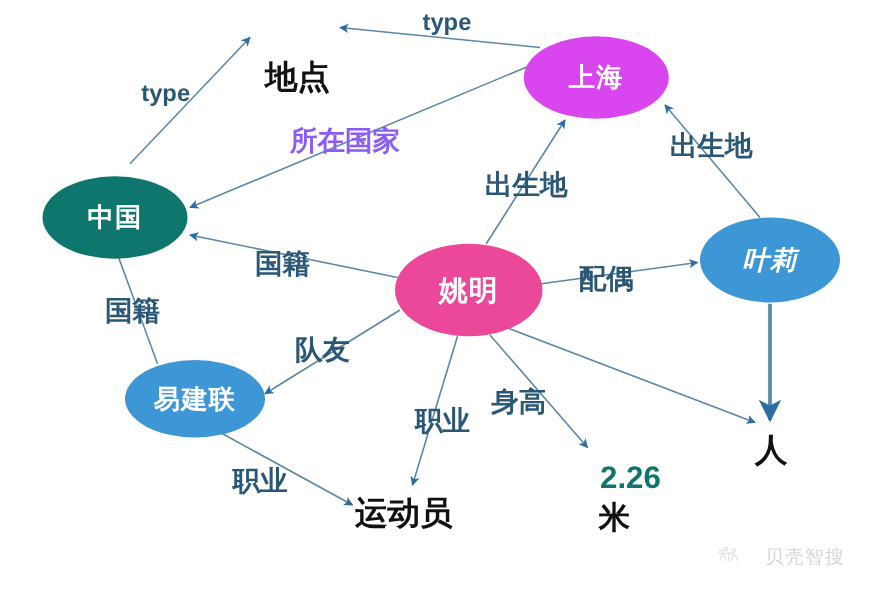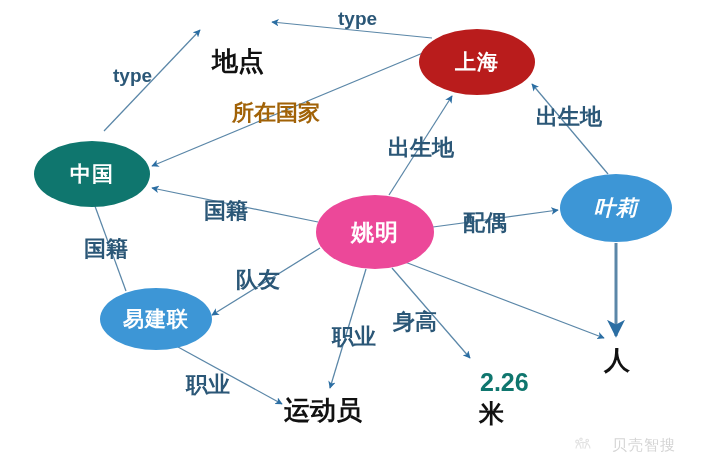--- a/index.html
+++ b/index.html
@@ -77,42 +77,42 @@
         <line x1="392" y1="268" x2="470" y2="358" stroke="#5b87a8" stroke-width="1.25" marker-end="url(#arrow)"></line>
         <line x1="405" y1="262" x2="604" y2="338" stroke="#5b87a8" stroke-width="1.25" marker-end="url(#arrow)"></line>
         <line x1="616" y1="243" x2="616" y2="336" stroke="#5b87a8" stroke-width="3" marker-end="url(#arrow)"></line>
       </g>
   </svg>
 
   <div id="nodes-layer">
       <div class="node" style="left: 34px; top: 141px; width: 116px; height: 66px; background: #0f766e; font-size: 21px;">
         <span class="node-label">中国</span>
       </div>
-      <div class="node" style="left: 419px; top: 29px; width: 116px; height: 66px; background: #b91c1c; font-size: 21px;">
+      <div class="node" style="left: 419px; top: 29px; width: 116px; height: 66px; background: #d946ef; font-size: 21px;">
         <span class="node-label">上海</span>
       </div>
       <div class="node" style="left: 316px; top: 195px; width: 118px; height: 74px; background: #ec4899; font-size: 23px;">
         <span class="node-label">姚明</span>
       </div>
       <div class="node" style="left: 560px; top: 174px; width: 112px; height: 68px; background: rgb(61, 150, 214); font-size: 21px; font-style: italic;">
         <span class="node-label">叶莉</span>
       </div>
       <div class="node" style="left: 100px; top: 288px; width: 112px; height: 62px; background: rgb(61, 150, 214); font-size: 21px;">
         <span class="node-label">易建联</span>
       </div>
       <div class="textnode" style="left: 212px; top: 8px; font-size: 26px; color: rgb(17, 17, 17); margin-top: 36px;">地点</div>
       <div class="textnode" style="left: 604px; top: 343px; font-size: 26px; color: rgb(17, 17, 17);">人</div>
       <div class="textnode" style="left: 284px; top: 393px; font-size: 26px; color: rgb(17, 17, 17);">运动员</div>
       <div class="textnode" style="left: 480px; top: 368px; font-size: 25px; color: #0f766e;">2.26</div>
       <div class="textnode" style="left: 479px; top: 397px; font-size: 25px; color: rgb(17, 17, 17);">米</div>
     </div>
   <div id="labels-layer">
       <div class="edge-label latin" style="left: 113px; top: 65px; color: rgb(43, 87, 119);">type</div>
       <div class="edge-label latin" style="left: 338px; top: 8px; color: rgb(43, 87, 119);">type</div>
-      <div class="edge-label cn" style="left: 232px; top: 98px; font-size: 22px; color: #a16207;">所在国家</div>
+      <div class="edge-label cn" style="left: 232px; top: 98px; font-size: 22px; color: #8b5cf6;">所在国家</div>
       <div class="edge-label cn" style="left: 204px; top: 196px; font-size: 22px; color: rgb(43, 87, 119);">国籍</div>
       <div class="edge-label cn" style="left: 84px; top: 234px; font-size: 22px; color: rgb(43, 87, 119);">国籍</div>
       <div class="edge-label cn" style="left: 388px; top: 133px; font-size: 22px; color: rgb(43, 87, 119);">出生地</div>
       <div class="edge-label cn" style="left: 536px; top: 102px; font-size: 22px; color: rgb(43, 87, 119);">出生地</div>
       <div class="edge-label cn" style="left: 236px; top: 265px; font-size: 22px; color: rgb(43, 87, 119);">队友</div>
       <div class="edge-label cn" style="left: 463px; top: 208px; font-size: 22px; color: rgb(43, 87, 119);">配偶</div>
       <div class="edge-label cn" style="left: 332px; top: 322px; font-size: 22px; color: rgb(43, 87, 119);">职业</div>
       <div class="edge-label cn" style="left: 186px; top: 370px; font-size: 22px; color: rgb(43, 87, 119);">职业</div>
       <div class="edge-label cn" style="left: 393px; top: 307px; font-size: 22px; color: rgb(43, 87, 119);">身高</div>
     </div>

